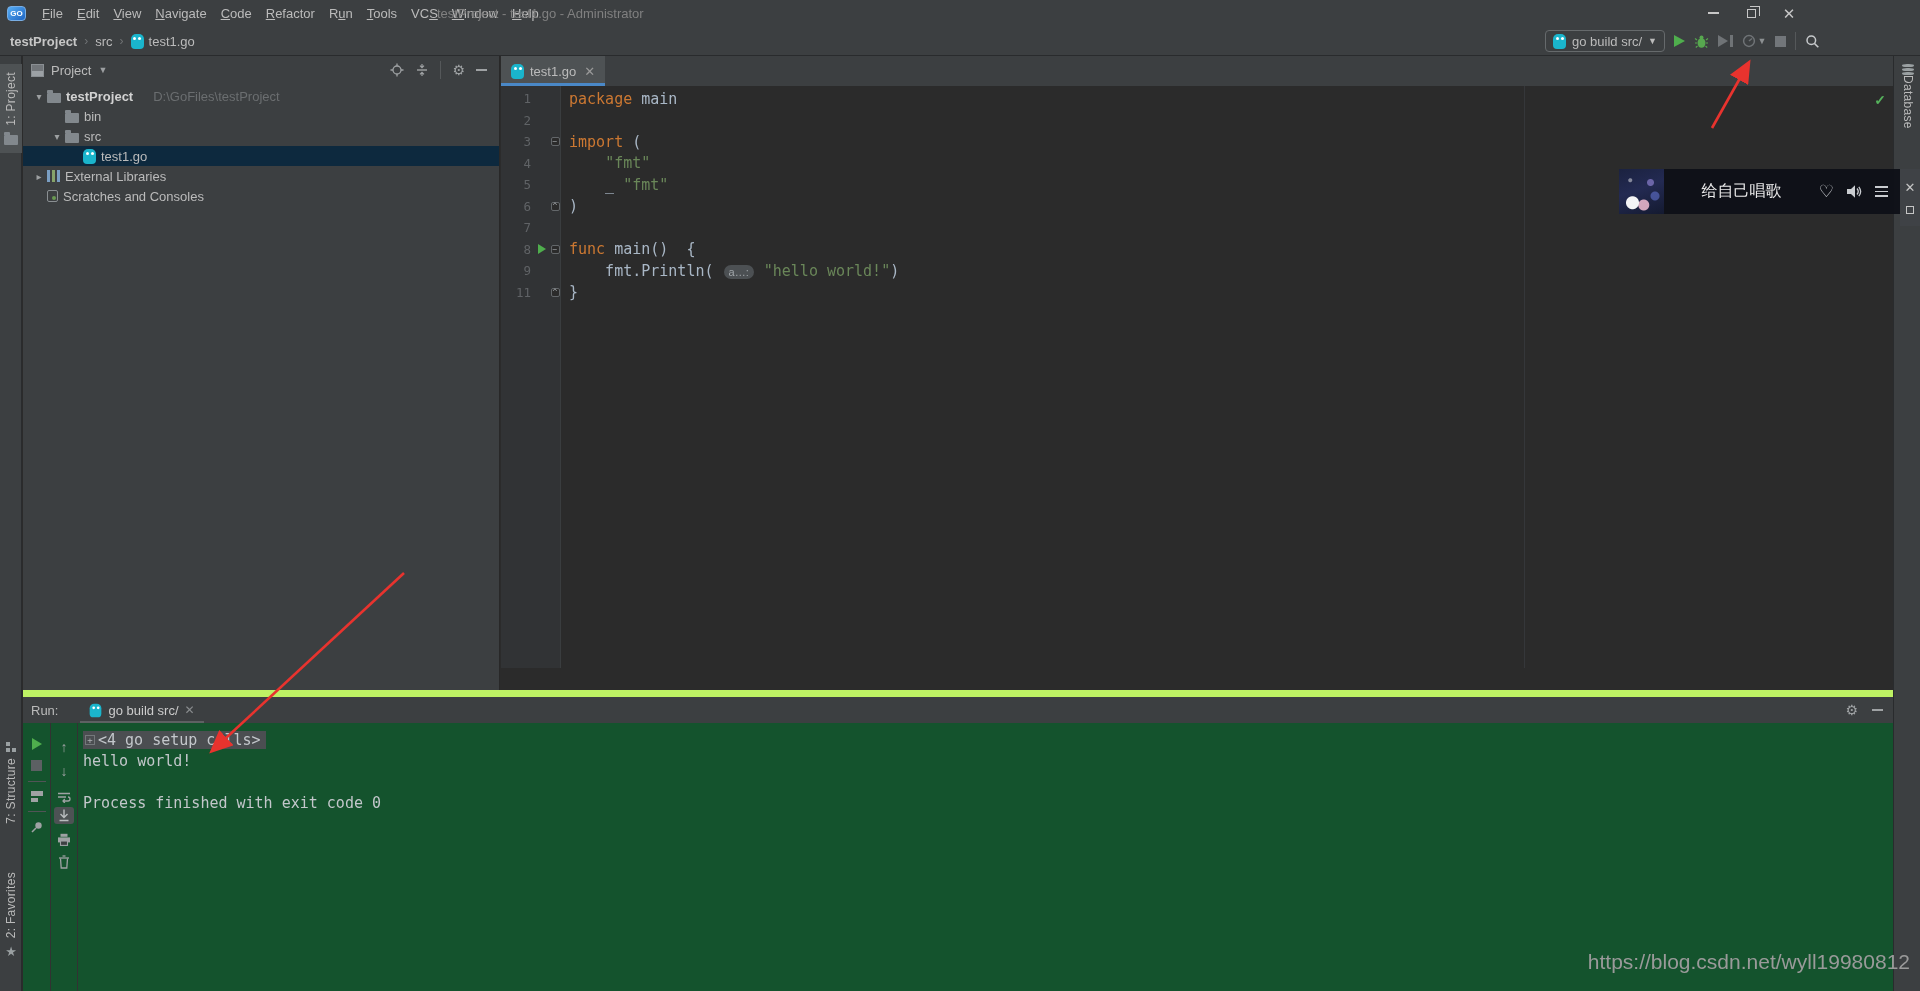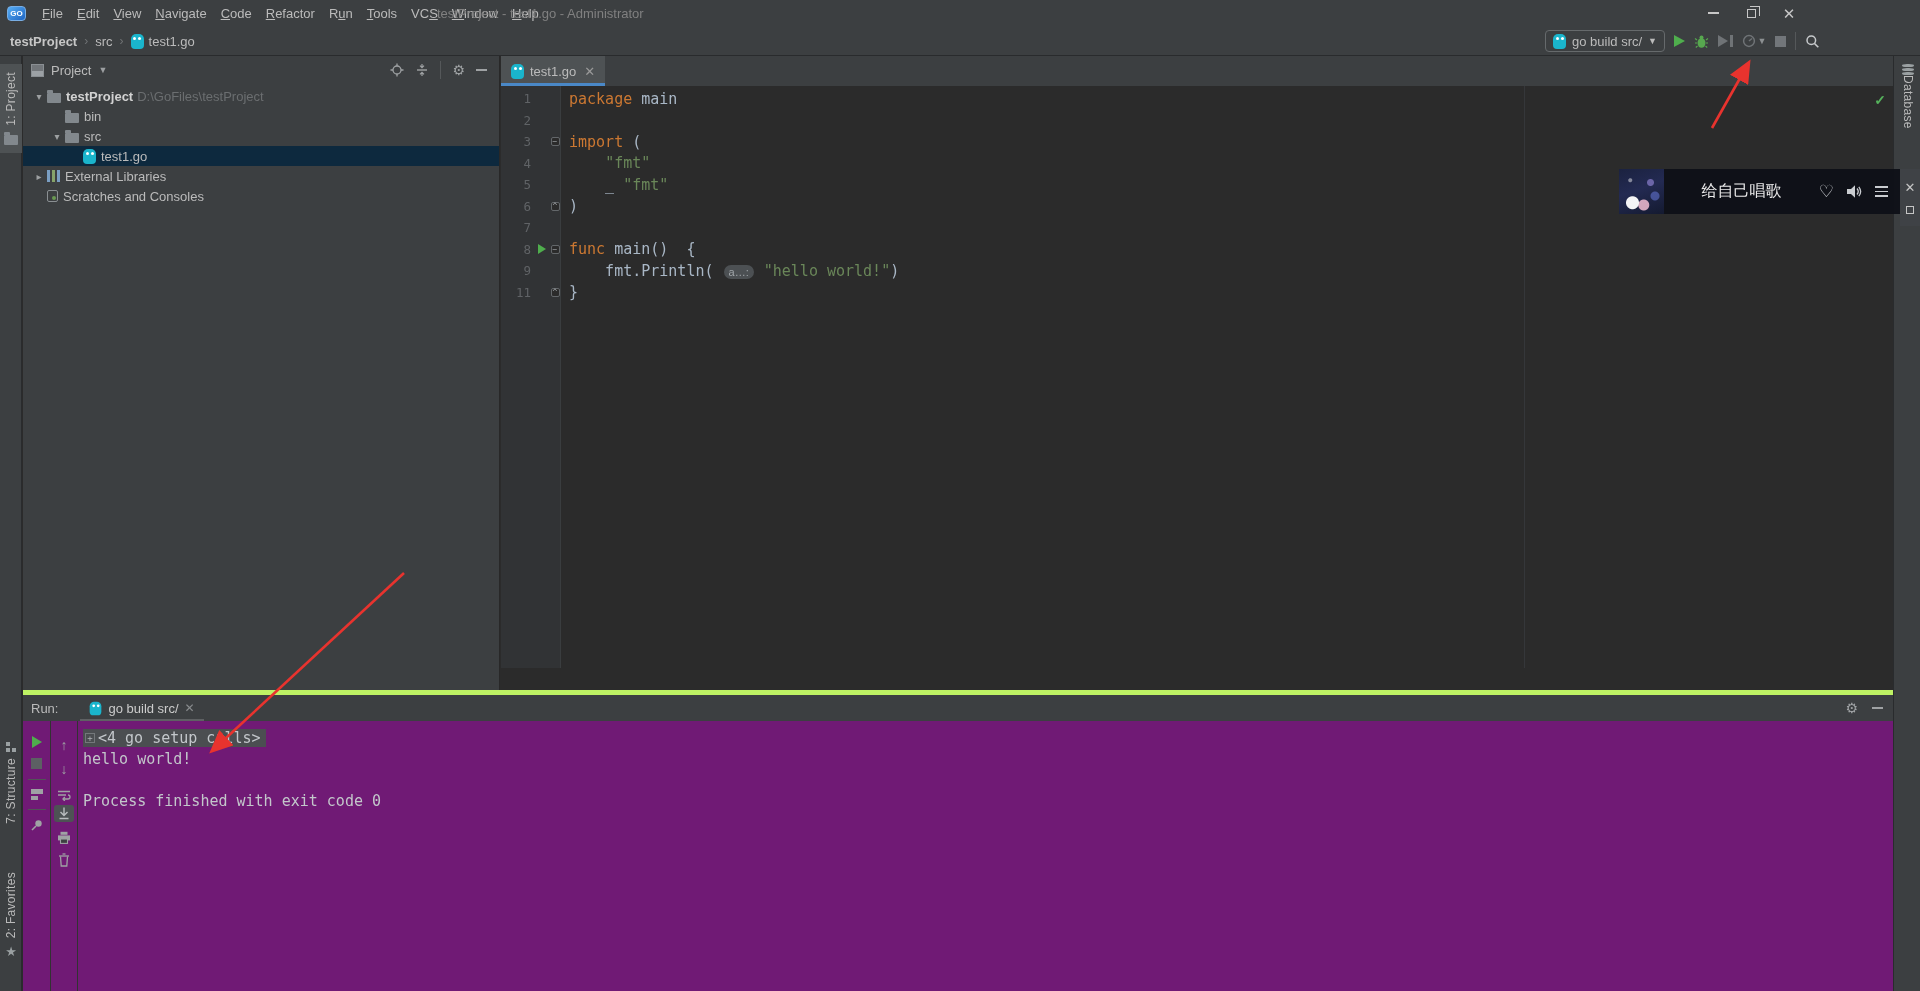--- a/index.html
+++ b/index.html
@@ -67,21 +67,21 @@
   .ph-caret{font-size:9px;color:#9c9fa1;}
   .ph-spacer{flex:1;}
   .ph-icons{display:flex;align-items:center;gap:11px;margin-right:4px;}
   .gear{color:#9fa2a4;font-size:14px;line-height:14px;}
   .hbar{width:11px;height:2px;background:#9fa2a4;}
   .trow{height:20px;display:flex;align-items:center;font-size:13px;color:#bbbbbb;white-space:nowrap;}
   .trow.sel{background:#0d293e;}
   .trow .chev{width:16px;text-align:center;color:#9da0a2;font-size:10px;flex:none;}
   .trow .tlabel{margin-left:5px;}
   .trow .tlabel.b{font-weight:bold;color:#d2d2d2;}
-  .trow .tpath{margin-left:4px;color:#6b6e70;text-align:center;}
+  .trow .tpath{margin-left:20px;color:#6b6e70;text-align:center;}
 
   
   .editor{position:absolute;left:501px;top:56px;right:27px;height:634px;background:#2b2b2b;}
   .tabbar{position:absolute;left:0;top:0;right:0;height:30px;background:#3c3f41;}
   .etab{position:absolute;left:0;top:0;height:30px;display:flex;align-items:center;gap:6px;padding:0 10px;background:#4e5254;}
   .etab::after{content:"";position:absolute;left:0;right:0;bottom:0;height:3px;background:#4a88c7;}
   .tab-close{color:#9a9a9a;font-size:13px;margin-left:2px;}
   .gutterbg{position:absolute;left:0;top:30px;width:60px;bottom:22px;background:#313335;border-right:1px solid #3a3d3f;}
   .code-area{position:absolute;left:0;top:32px;right:0;bottom:22px;font-family:"DejaVu Sans Mono",monospace;font-size:15px;}
   .cl{display:flex;height:21.5px;align-items:center;}
@@ -95,21 +95,21 @@
   .tk-kw{color:#cc7832;}
   .tk-pl{color:#a9b7c6;}
   .tk-str{color:#6a8759;}
   .tk-hint{background:#4c5053;color:#a0a5a9;border-radius:7px;font-size:11px;padding:1px 5px;margin:0 1px;font-family:"Liberation Sans",sans-serif;}
   .caret-bar{display:inline-block;width:2px;height:16px;background:#cccccc;vertical-align:middle;}
   .margin-line{position:absolute;left:1023px;top:30px;bottom:22px;width:1px;background:#35373a;}
   .insp-check{position:absolute;right:7px;top:36px;color:#55b25c;font-size:14px;font-weight:bold;}
   .ebreadcrumb{position:absolute;left:0;right:0;bottom:0;height:22px;background:#2f3133;border-top:1px solid #282828;display:flex;align-items:center;padding-left:64px;color:#a3a6a8;font-size:12.5px;}
 
   
-  .runpanel{position:absolute;left:23px;top:690px;right:27px;bottom:0;background:#701a75;border-top:5px solid #bef264;}
+  .runpanel{position:absolute;left:23px;top:690px;right:27px;bottom:0;background:#14532d;border-top:7px solid #bef264;}
   .rheader{position:absolute;left:0;right:0;top:0;height:26px;background:#3c3f41;display:flex;align-items:center;}
   .rlabel{margin-left:8px;color:#bbbbbb;}
   .rtab{margin-left:26px;height:26px;display:flex;align-items:center;gap:6px;padding:0 5px;position:relative;color:#cccccc;}
   .rtab::after{content:"";position:absolute;left:-4px;right:-4px;bottom:0;height:2px;background:#5e6163;}
   .rh-icons{position:absolute;right:10px;display:flex;gap:14px;align-items:center;}
   .rtools1{position:absolute;left:0;top:26px;width:28px;bottom:0;border-right:1px solid #323232;display:flex;flex-direction:column;align-items:center;padding-top:12px;}
   .rtools2{position:absolute;left:28px;top:26px;width:26px;bottom:0;display:flex;flex-direction:column;align-items:center;padding-top:12px;}
   .tdiv{width:18px;height:1px;background:#515456;margin:8px 0;}
   .t-ic{color:#9fa2a4;font-size:14px;line-height:16px;margin:4px 0;}
   .sel-ic{background:#4d5254;border-radius:3px;padding:2px 4px;margin:2px 0;}
@@ -486,20 +486,21 @@
           <span></span>
           <span></span>
         </span>
     </div>
   </div>
   <div class="mside">
     <span class="x">✕</span>
     <span class="sq"></span>
   </div>
 
+  <div class="watermark">https://blog.csdn.net/wyll19980812</div>
 
   <svg class="arrows" width="1920" height="991">
     <defs>
       <marker id="ah" markerWidth="9" markerHeight="8" refX="7" refY="4" orient="auto">
         <polygon points="0 0, 9 4, 0 8" fill="#e8332e"></polygon>
       </marker>
     </defs>
     <line x1="1712" y1="128" x2="1748" y2="64" stroke="#e8332e" stroke-width="2.6" marker-end="url(#ah)"></line>
     <line x1="404" y1="573" x2="213" y2="750" stroke="#e8332e" stroke-width="2.6" marker-end="url(#ah)"></line>
   </svg>

